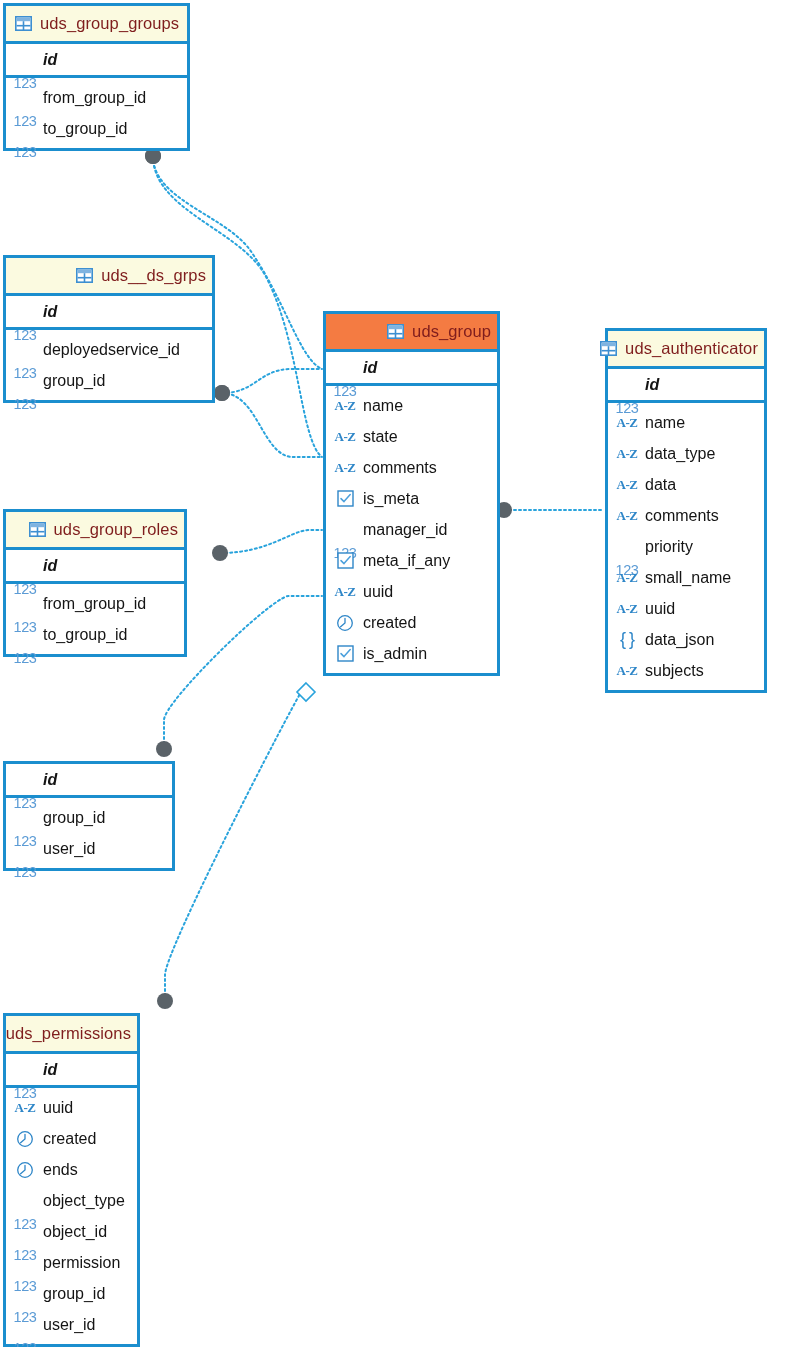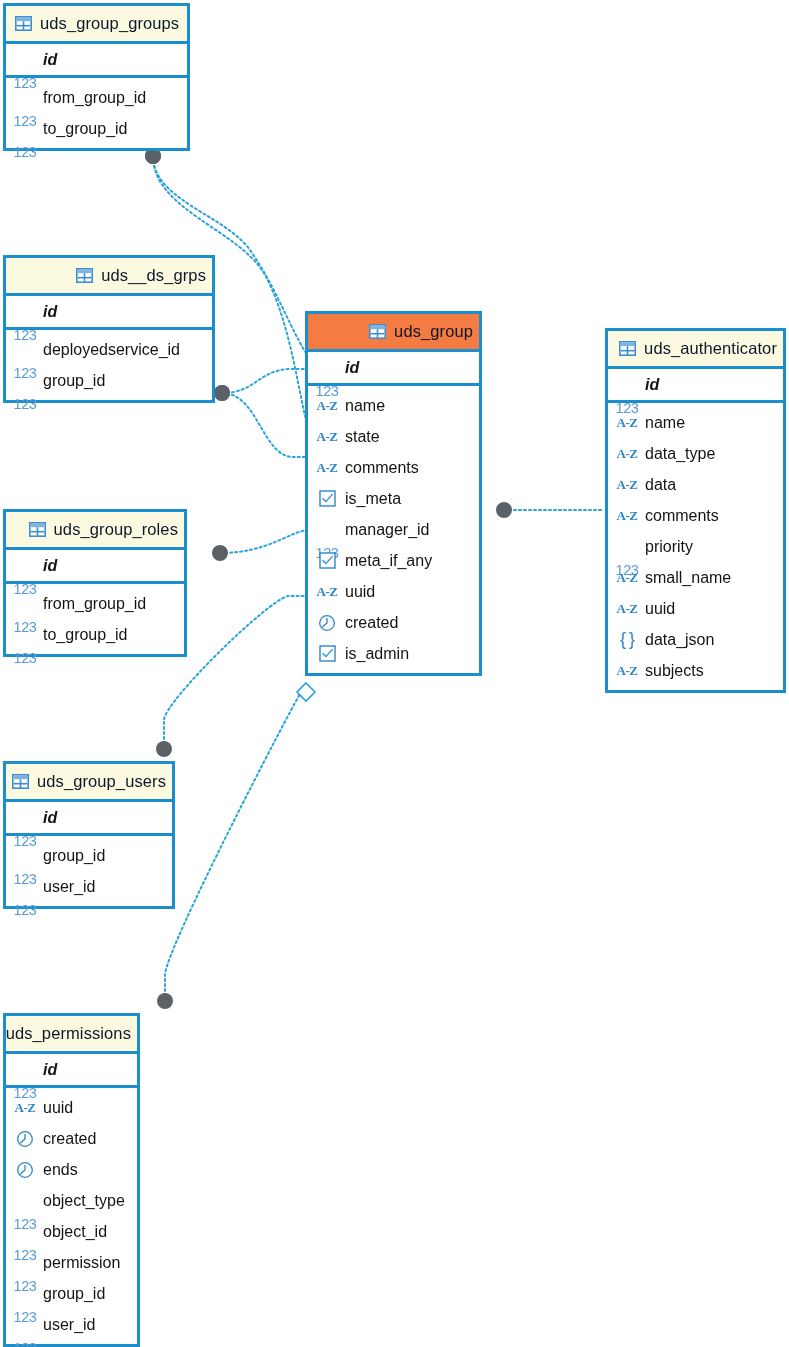--- a/index.html
+++ b/index.html
@@ -38,21 +38,21 @@
     gap:8px;
     background:#FBFAE0;
     border-bottom:3px solid #1B8ECE;
     padding:0 6px;
   }
   .tbl.accent > .tbl-header{
     background:#F47B42;
   }
   .tbl-title{
     font-size:16.5px;
-    color:#0f172a;
+    color:#7f1d1d;
     white-space:nowrap;
     letter-spacing:0.1px;
   }
   .pk-section{
     box-sizing:border-box;
     border-bottom:3px solid #1B8ECE;
   }
   .cols-section{
     box-sizing:border-box;
   }
@@ -199,21 +199,21 @@
           <div class="row">
             <span class="ic ic-num">123</span>
             <span class="fname">deployedservice_id</span>
           </div>
           <div class="row">
             <span class="ic ic-num">123</span>
             <span class="fname">group_id</span>
           </div>
         </div>
       </div>
-      <div class="tbl accent" style="left: 305px; top: 311px; width: 177px;">
+      <div class="tbl accent" style="left: 323px; top: 311px; width: 177px;">
         <div class="tbl-header">
           <svg class="ic-tbl" viewBox="0 0 17 15">
             <rect x="0.8" y="0.8" width="15.4" height="13.4" fill="#ffffff" stroke="#3D8FD1" stroke-width="1.6"></rect>
             <rect x="1.6" y="1.6" width="13.8" height="3.6" fill="#7FB3E0"></rect>
             <line x1="8.5" y1="5.2" x2="8.5" y2="14.2" stroke="#3D8FD1" stroke-width="1.6"></line>
             <line x1="1.6" y1="9.7" x2="15.4" y2="9.7" stroke="#3D8FD1" stroke-width="1.6"></line>
           </svg>
           <span class="tbl-title">uds_group</span>
         </div>
         <div class="pk-section">
@@ -274,21 +274,21 @@
             <span class="ic ic-check">
               <svg width="17" height="17" viewBox="0 0 17 17">
                 <rect x="1" y="1" width="15" height="15" fill="#fff" stroke="#2E86C8" stroke-width="1.4"></rect>
                 <path d="M4 8.6 L7 11.6 L13.2 4.6" fill="none" stroke="#4A9FDC" stroke-width="1.5" stroke-linecap="round" stroke-linejoin="round"></path>
               </svg>
             </span>
             <span class="fname">is_admin</span>
           </div>
         </div>
       </div>
-      <div class="tbl" style="left: 605px; top: 328px; width: 181px;">
+      <div class="tbl" style="left: 605px; top: 328px; width: 162px;">
         <div class="tbl-header">
           <svg class="ic-tbl" viewBox="0 0 17 15">
             <rect x="0.8" y="0.8" width="15.4" height="13.4" fill="#ffffff" stroke="#3D8FD1" stroke-width="1.6"></rect>
             <rect x="1.6" y="1.6" width="13.8" height="3.6" fill="#7FB3E0"></rect>
             <line x1="8.5" y1="5.2" x2="8.5" y2="14.2" stroke="#3D8FD1" stroke-width="1.6"></line>
             <line x1="1.6" y1="9.7" x2="15.4" y2="9.7" stroke="#3D8FD1" stroke-width="1.6"></line>
           </svg>
           <span class="tbl-title">uds_authenticator</span>
         </div>
         <div class="pk-section">
@@ -357,29 +357,20 @@
             <span class="ic ic-num">123</span>
             <span class="fname">from_group_id</span>
           </div>
           <div class="row">
             <span class="ic ic-num">123</span>
             <span class="fname">to_group_id</span>
           </div>
         </div>
       </div>
       <div class="tbl" style="left: 3px; top: 761px; width: 172px;">
-        <div class="tbl-header">
-          <svg class="ic-tbl" viewBox="0 0 17 15">
-            <rect x="0.8" y="0.8" width="15.4" height="13.4" fill="#ffffff" stroke="#3D8FD1" stroke-width="1.6"></rect>
-            <rect x="1.6" y="1.6" width="13.8" height="3.6" fill="#7FB3E0"></rect>
-            <line x1="8.5" y1="5.2" x2="8.5" y2="14.2" stroke="#3D8FD1" stroke-width="1.6"></line>
-            <line x1="1.6" y1="9.7" x2="15.4" y2="9.7" stroke="#3D8FD1" stroke-width="1.6"></line>
-          </svg>
-          <span class="tbl-title">uds_group_users</span>
-        </div>
         <div class="pk-section">
           <div class="row pk">
             <span class="ic ic-num">123</span>
             <span class="fname">id</span>
           </div>
         </div>
         <div class="cols-section" style="padding-top: 4px; padding-bottom: 4px;">
           <div class="row">
             <span class="ic ic-num">123</span>
             <span class="fname">group_id</span>

